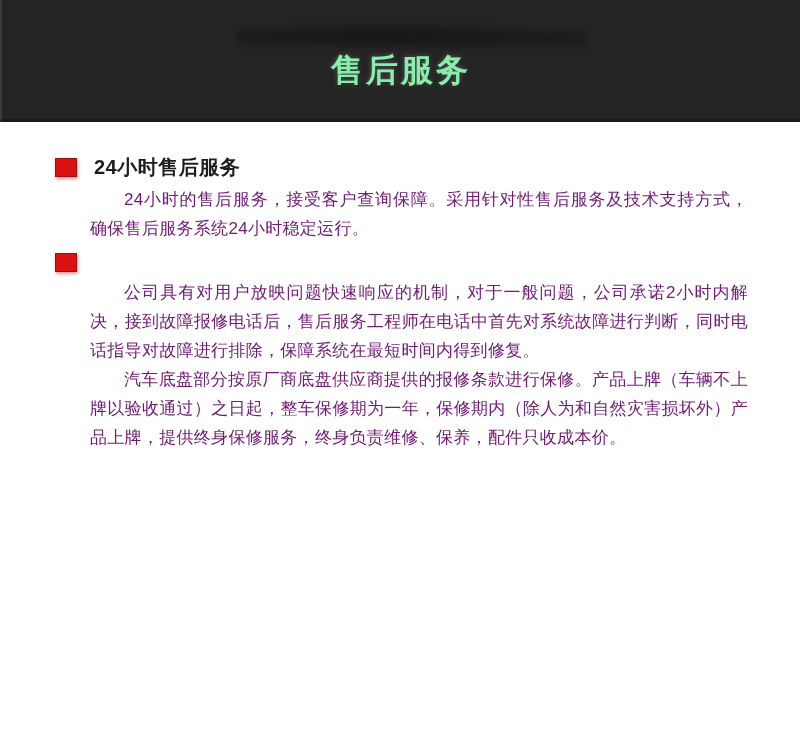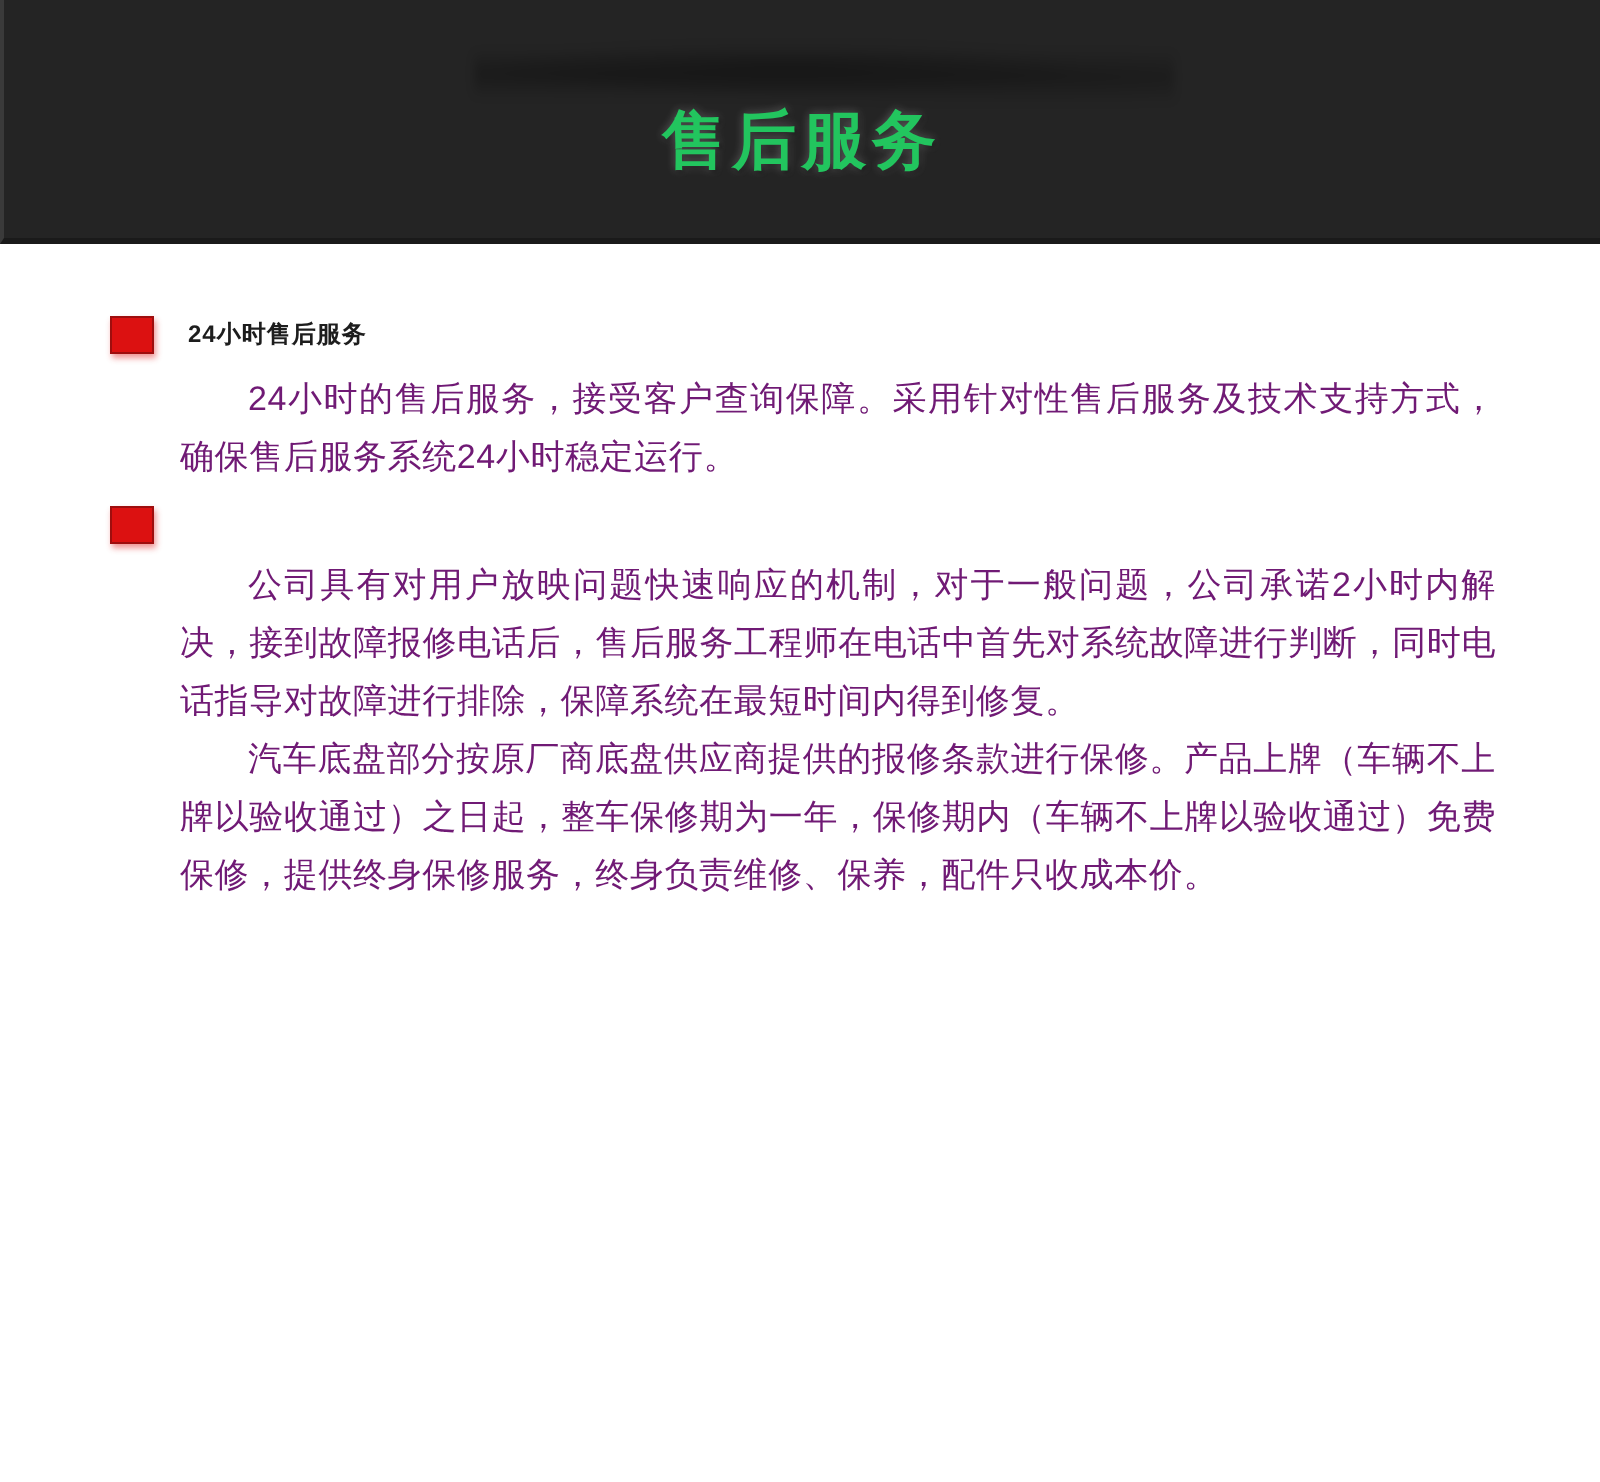--- a/index.html
+++ b/index.html
@@ -19,21 +19,21 @@
     background: #242424;
     border-bottom: 3px solid #1a1a1a;
     border-left: 2px solid #3a3a3a;
     position: relative;
     display: flex;
     align-items: center;
     justify-content: center;
   }
   .banner-title {
     margin-top: 22px;
-    color: #22c55e;
+    color: #86efac;
     font-size: 32px;
     font-weight: bold;
     letter-spacing: 3px;
     text-shadow: 0 0 5px rgba(255,255,255,0.28), 1px 1px 2px rgba(0,0,0,0.6);
   }
   .watermark-smudge {
     position: absolute;
     top: 22px;
     left: 235px;
     width: 350px;
@@ -60,21 +60,21 @@
   .bullet {
     flex: 0 0 auto;
     width: 22px;
     height: 19px;
     background: #dc1111;
     border: 1px solid #9e0e0e;
     box-shadow: 1px 2px 3px rgba(220, 17, 17, 0.45);
     margin-right: 17px;
   }
   .section-title {
-    font-size: 12px;
+    font-size: 20px;
     font-weight: bold;
     color: #1d1d1d;
     line-height: 23px;
     letter-spacing: 0.5px;
   }
   .para {
     font-size: 17px;
     line-height: 29px;
     color: #701a75;
     text-indent: 2em;
@@ -97,15 +97,15 @@
     <h2 class="section-title">24小时售后服务</h2>
   </div>
   <p class="para">24小时的售后服务，接受客户查询保障。采用针对性售后服务及技术支持方式，确保售后服务系统24小时稳定运行。</p>
 
 
   <div class="section-head">
     <span class="bullet"></span>
   </div>
   <p class="para">公司具有对用户放映问题快速响应的机制，对于一般问题，公司承诺2小时内解决，接到故障报修电话后，售后服务工程师在电话中首先对系统故障进行判断，同时电话指导对故障进行排除，保障系统在最短时间内得到修复。</p>
 
-  <p class="para">汽车底盘部分按原厂商底盘供应商提供的报修条款进行保修。产品上牌（车辆不上牌以验收通过）之日起，整车保修期为一年，保修期内（车辆不上牌以验收通过）免费保修，提供终身保修服务，终身负责维修、保养，配件只收成本价。</p>
+  <p class="para">汽车底盘部分按原厂商底盘供应商提供的报修条款进行保修。产品上牌（车辆不上牌以验收通过）之日起，整车保修期为一年，保修期内（除人为和自然灾害损坏外）产品上牌，提供终身保修服务，终身负责维修、保养，配件只收成本价。</p>
 
 </main>
 
 </body></html>

